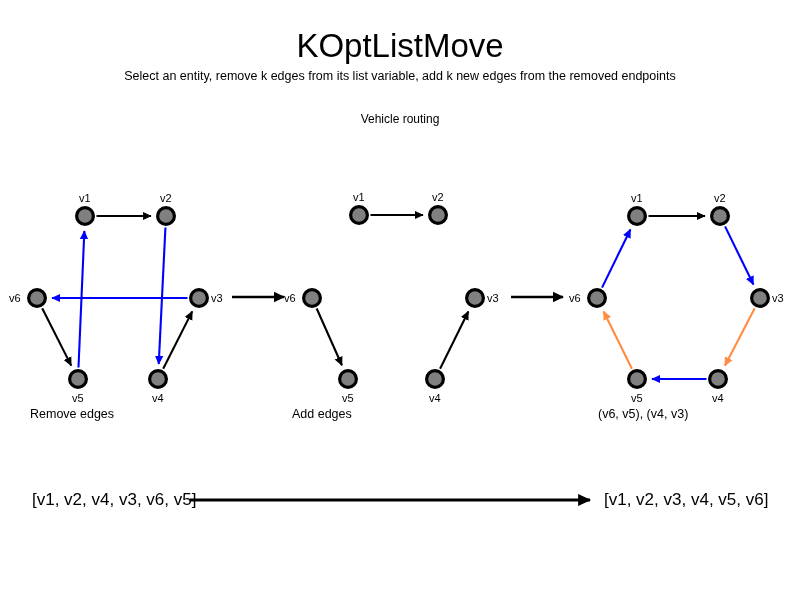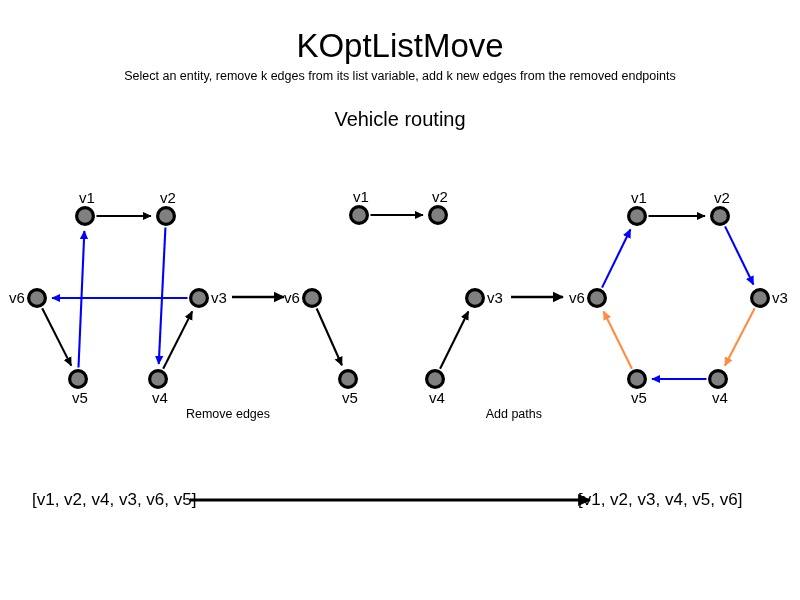--- a/index.html
+++ b/index.html
@@ -42,36 +42,36 @@
     font-size: 12.5px;
     line-height: 16px;
     white-space: nowrap;
   }
   .section-label {
     position: absolute;
     left: 0;
     top: 110px;
     width: 800px;
     text-align: center;
-    font-size: 20px;
+    font-size: 12px;
     line-height: 18px;
     white-space: nowrap;
   }
   .caption {
     position: absolute;
-    text-align: right;
+    text-align: left;
     font-size: 12.5px;
     line-height: 15.5px;
     white-space: nowrap;
   }
   .caption .cap-line1 { display: block; }
   .caption .cap-line2 { display: block; }
   .node-label {
     position: absolute;
-    font-size: 15px;
+    font-size: 11px;
     line-height: 12px;
     white-space: nowrap;
   }
   .list-text {
     position: absolute;
     font-size: 17px;
     line-height: 15px;
     white-space: nowrap;
   }
   svg.graph-layer {
@@ -167,22 +167,23 @@
       <div class="node-label" style="left: 772px; top: 292px;">v3</div>
       <div class="node-label" style="left: 712px; top: 392px;">v4</div>
       <div class="node-label" style="left: 631px; top: 392px;">v5</div>
       <div class="node-label" style="left: 569px; top: 292px;">v6</div>
     </div>
   <div id="captions-layer">
       <div class="caption" style="left: 30px; top: 407px; width: 240px;">
         <span class="cap-line1">Remove edges</span>
       </div>
       <div class="caption" style="left: 292px; top: 407px; width: 250px;">
-        <span class="cap-line1">Add paths</span>
+        <span class="cap-line1">Add edges</span>
       </div>
       <div class="caption" style="left: 598px; top: 407px; width: 200px;">
+        <span class="cap-line2">(v6, v5), (v4, v3)</span>
       </div>
     </div>
 
   <div class="list-text" id="footer-before" style="left:32px; top:492px;">[v1, v2, v4, v3, v6, v5]</div>
-  <div class="list-text" id="footer-after" style="left:578px; top:492px;text-align:center;">[v1, v2, v3, v4, v5, v6]</div>
+  <div class="list-text" id="footer-after" style="left:604px; top:492px;text-align:center;">[v1, v2, v3, v4, v5, v6]</div>
 
 </div>
 
 </body></html>

